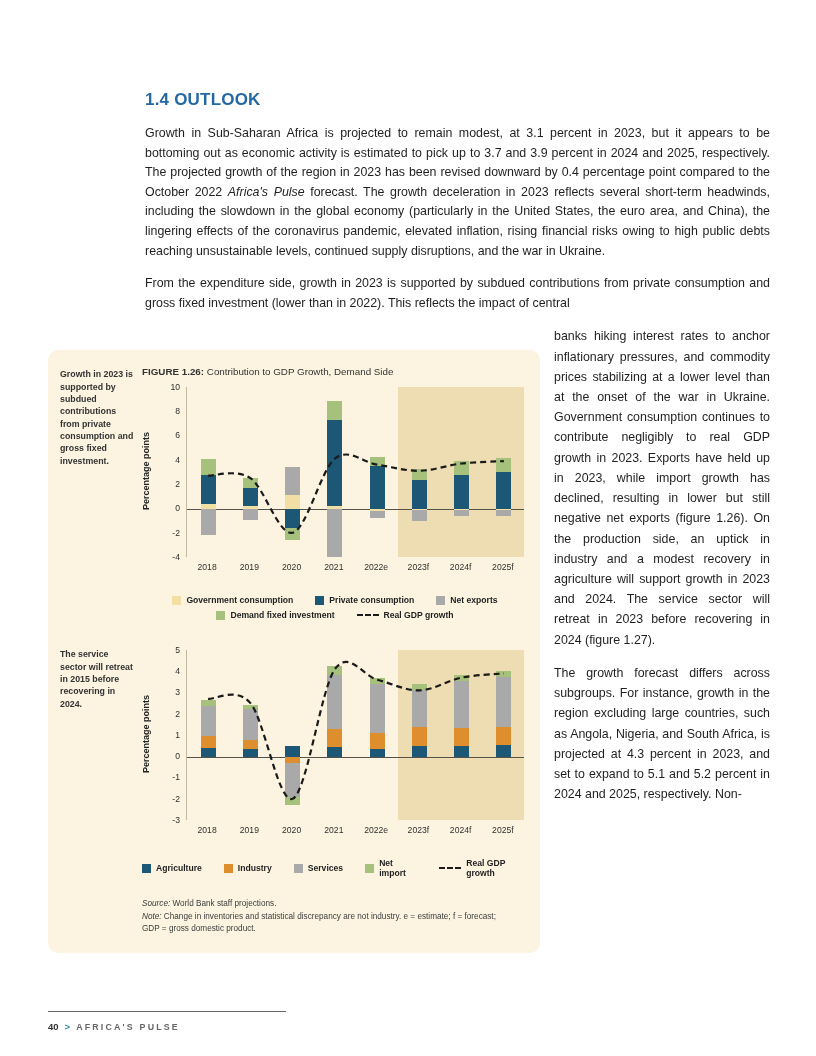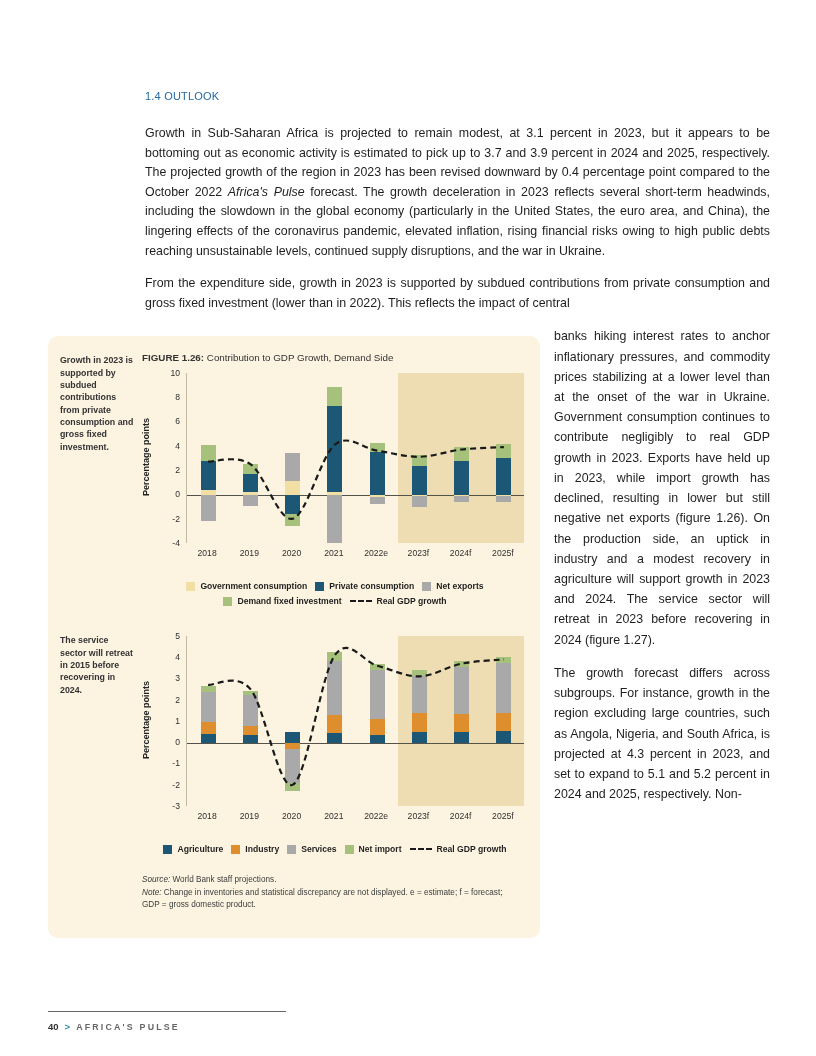--- a/index.html
+++ b/index.html
@@ -3,47 +3,47 @@
 <meta charset="utf-8">
 <style>
   * { box-sizing: border-box; margin: 0; padding: 0; }
   html,body { background:#ffffff; }
   .page {
     width: 816px; height: 1056px; position: relative; overflow: hidden;
     background: #ffffff; color: #1f1f1f;
     font-family: "Liberation Sans", sans-serif;
   }
   .main-text { padding: 90px 46px 0 145px; }
-  .section-title { font-size: 11px; font-weight: 400; letter-spacing: .2px; margin: 0 0 22px 0; }
+  .section-title { font-size: 17px; font-weight: 700; letter-spacing: .2px; margin: 0 0 14px 0; }
   .body-par { font-size: 12.4px; line-height: 1.58; text-align: justify; margin: 0 0 13px 0; }
   .body-par i { font-style: italic; }
 
   .content-row { display: flex; gap: 14px; margin: 2px 46px 0 48px; align-items: flex-start; }
-  .figure-panel { width: 492px; border-radius: 10px; padding: 16px 12px 27px 12px; margin-top: 10px; background:#fcf4e1; }
+  .figure-panel { width: 492px; border-radius: 10px; padding: 16px 12px 18px 12px; margin-top: 24px; background:#fcf4e1; }
   .figure-block { display: flex; gap: 8px; }
   .fig2 { margin-top: 26px; }
   .margin-note { width: 74px; font-size: 8.8px; font-weight: 700; line-height: 1.4; color: #333; padding-top: 2px; }
   .figure-main { flex: 1; }
   .figure-title { font-size: 9.8px; color: #333; margin-bottom: 10px; }
   .figure-title b { font-weight: 700; }
 
   .chart { position: relative; width: 382px; height: 196px; margin-top: 4px; }
   .ylabel { position: absolute; left: -71px; top: 79px; width: 150px; text-align: center;
             transform: rotate(-90deg); font-size: 9px; font-weight: 700; color: #222; }
   .tick { position: absolute; left: 14px; width: 24px; text-align: right; font-size: 8.6px; color: #2f2f2f; }
   .plot { position: absolute; left: 44px; top: 0; width: 338px; height: 170px; overflow: hidden;
           border-left: 1px solid rgba(120,110,85,.45); }
   .band { position: absolute; top: 0; height: 170px; }
   .zero { position: absolute; left: 0; width: 100%; height: 1px; background: #55524a; }
   .bar  { position: absolute; width: 15px; }
   .plot svg { position: absolute; left: 0; top: 0; }
   .xlab { position: absolute; top: 175px; text-align: center; font-size: 8.6px; color: #2f2f2f; }
 
   .legend { margin-top: 12px; display: flex; flex-direction: column; gap: 5px; align-items: center; }
-  .legend-row { display: flex; gap: 8px; justify-content: center; }
+  .legend-row { display: flex; gap: 22px; justify-content: center; }
   .legend-item { display: flex; align-items: center; gap: 5px; font-size: 8.6px; font-weight: 700; color: #1f1f1f; }
   .legend-swatch { width: 9px; height: 9px; flex: 0 0 auto; }
   .legend-line { width: 22px; height: 0; border-top: 2px dashed #1a1a1a; flex: 0 0 auto; }
 
   .source-note { margin: 20px 0 0 82px; font-size: 8.2px; color: #3c3c3c; line-height: 1.5; max-width: 372px; }
   .source-note i { font-style: italic; }
 
   .right-col { flex: 1; font-size: 12.4px; line-height: 1.63; text-align: justify; }
   .right-col p { margin: 0 0 13px 0; }
 
@@ -243,21 +243,21 @@
                   <div class="legend-line"></div>
                   <span>Real GDP growth</span>
                 </div>
               </div>
             </div>
         </div>
       </div>
 
       <div class="source-note">
         <div><i>Source:</i><span> World Bank staff projections.</span></div>
-        <div><i>Note:</i><span> Change in inventories and statistical discrepancy are not displayed. e = estimate; f = forecast; GDP = gross domestic product.</span></div>
+        <div><i>Note:</i><span> Change in inventories and statistical discrepancy are not industry. e = estimate; f = forecast; GDP = gross domestic product.</span></div>
       </div>
 
     </div>
 
     <div class="right-col">
       <p>banks hiking interest rates to anchor inflationary pressures, and commodity prices stabilizing at a lower level than at the onset of the war in Ukraine. Government consumption continues to contribute negligibly to real GDP growth in 2023. Exports have held up in 2023, while import growth has declined, resulting in lower but still negative net exports (figure 1.26). On the production side, an uptick in industry and a modest recovery in agriculture will support growth in 2023 and 2024. The service sector will retreat in 2023 before recovering in 2024 (figure 1.27).</p>
       <p>The growth forecast differs across subgroups. For instance, growth in the region excluding large countries, such as Angola, Nigeria, and South Africa, is projected at 4.3 percent in 2023, and set to expand to 5.1 and 5.2 percent in 2024 and 2025, respectively. Non-</p>
     </div>
 
   </div>

